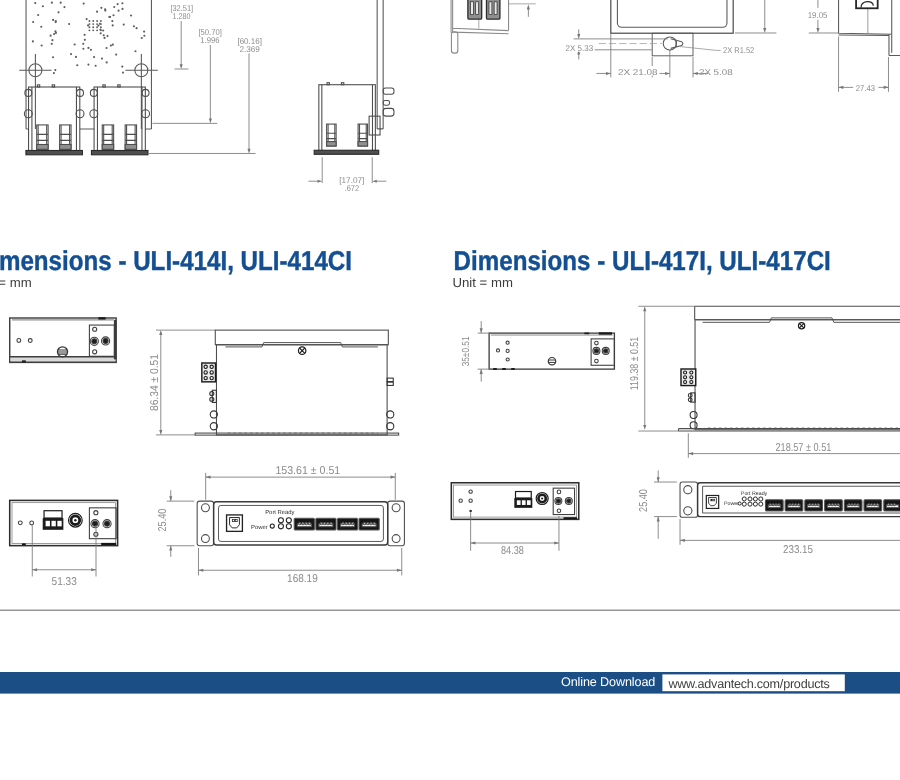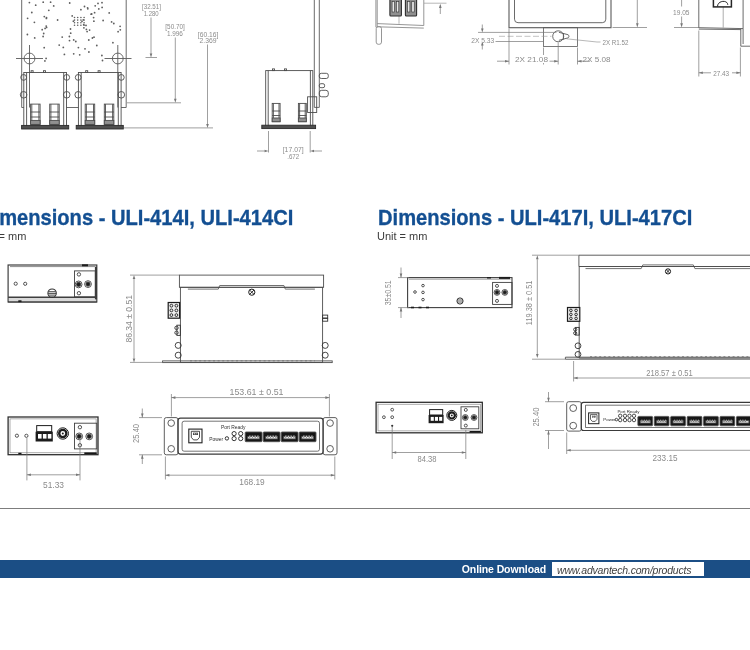--- a/index.html
+++ b/index.html
@@ -17,25 +17,25 @@
 <div class="abs unit" style="left:-24px;top:230px;">Unit = mm</div>
 
 <div class="abs h1" style="left:378px;top:204px;">Dimensions - ULI-417I, ULI-417CI</div>
 
 <div class="abs unit" style="left:377px;top:230px;">Unit = mm</div>
 
 <div class="abs" style="left:0;top:508px;width:750px;height:1px;background:#7d7d7d;"></div>
 
 <div class="abs" style="left:0;top:560px;width:750px;height:18px;background:#1b4e85;"></div>
 
-<div class="abs" style="left:446px;top:562.5px;width:100px;text-align:right;font-weight:bold;font-size:10.5px;color:#fff;letter-spacing:-0.1px;">Online Download</div>
+<div class="abs" style="left:446px;top:562.5px;width:100px;text-align:right;font-weight:normal;font-size:10.5px;color:#fff;letter-spacing:-0.1px;">Online Download</div>
 
 <div class="abs" style="left:551.5px;top:562px;width:152px;height:14px;background:#fff;"></div>
 
-<div class="abs" style="left:557px;top:563.5px;font-size:10.5px;color:#3f3f3f;letter-spacing:-0.2px;font-style:italic;">www.advantech.com/products</div>
+<div class="abs" style="left:557px;top:563.5px;font-size:10.5px;color:#3f3f3f;letter-spacing:-0.2px;">www.advantech.com/products</div>
 <svg class="abs" style="left:0;top:0;" width="750" height="650" viewBox="0 0 750 650">
 <g fill="none" stroke="#555" stroke-width="0.9">
 
 <g stroke="#5a5a5a">
 <path d="M21.7,0 V107.5 M126.2,0 V107.5 M21.7,107.5 H23.8 M66.5,107.5 H78.4 M121.1,107.5 H126.2"></path>
 </g>
 
 <g fill="#5f5f5f" stroke="none">
 <circle cx="69.4" cy="36.5" r="0.9"></circle>
         <circle cx="70.7" cy="33.2" r="0.9"></circle>

